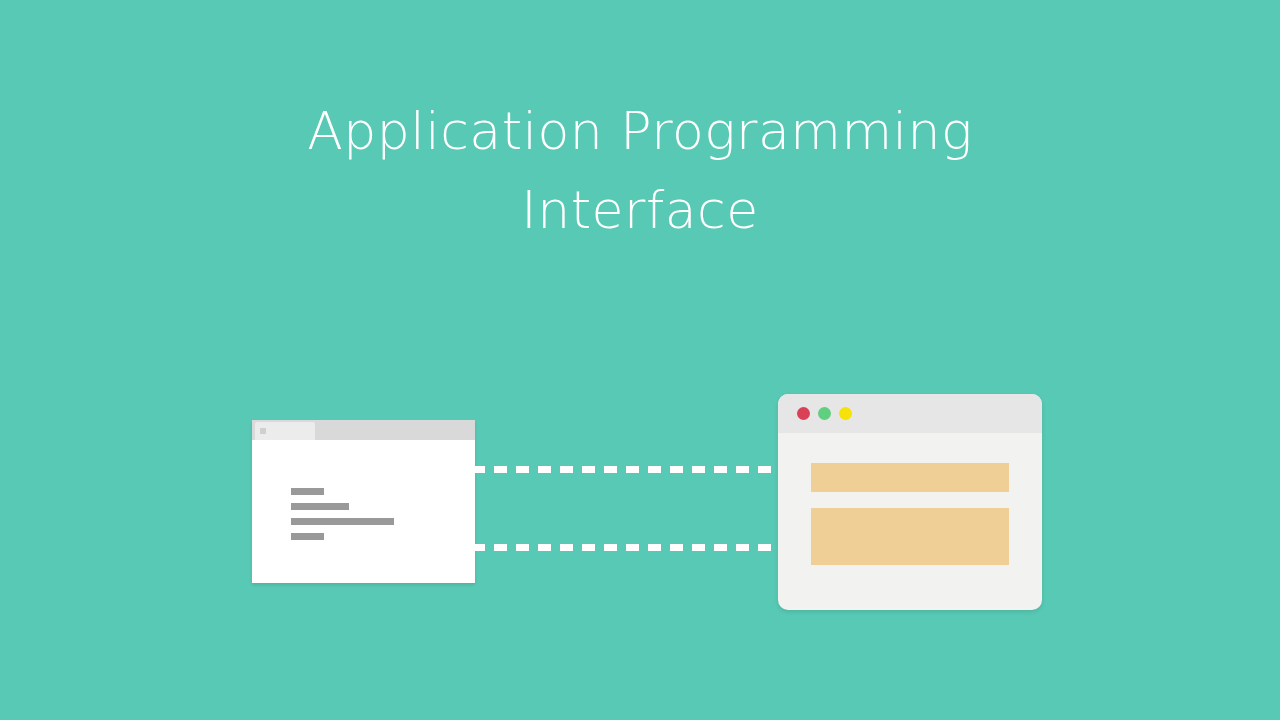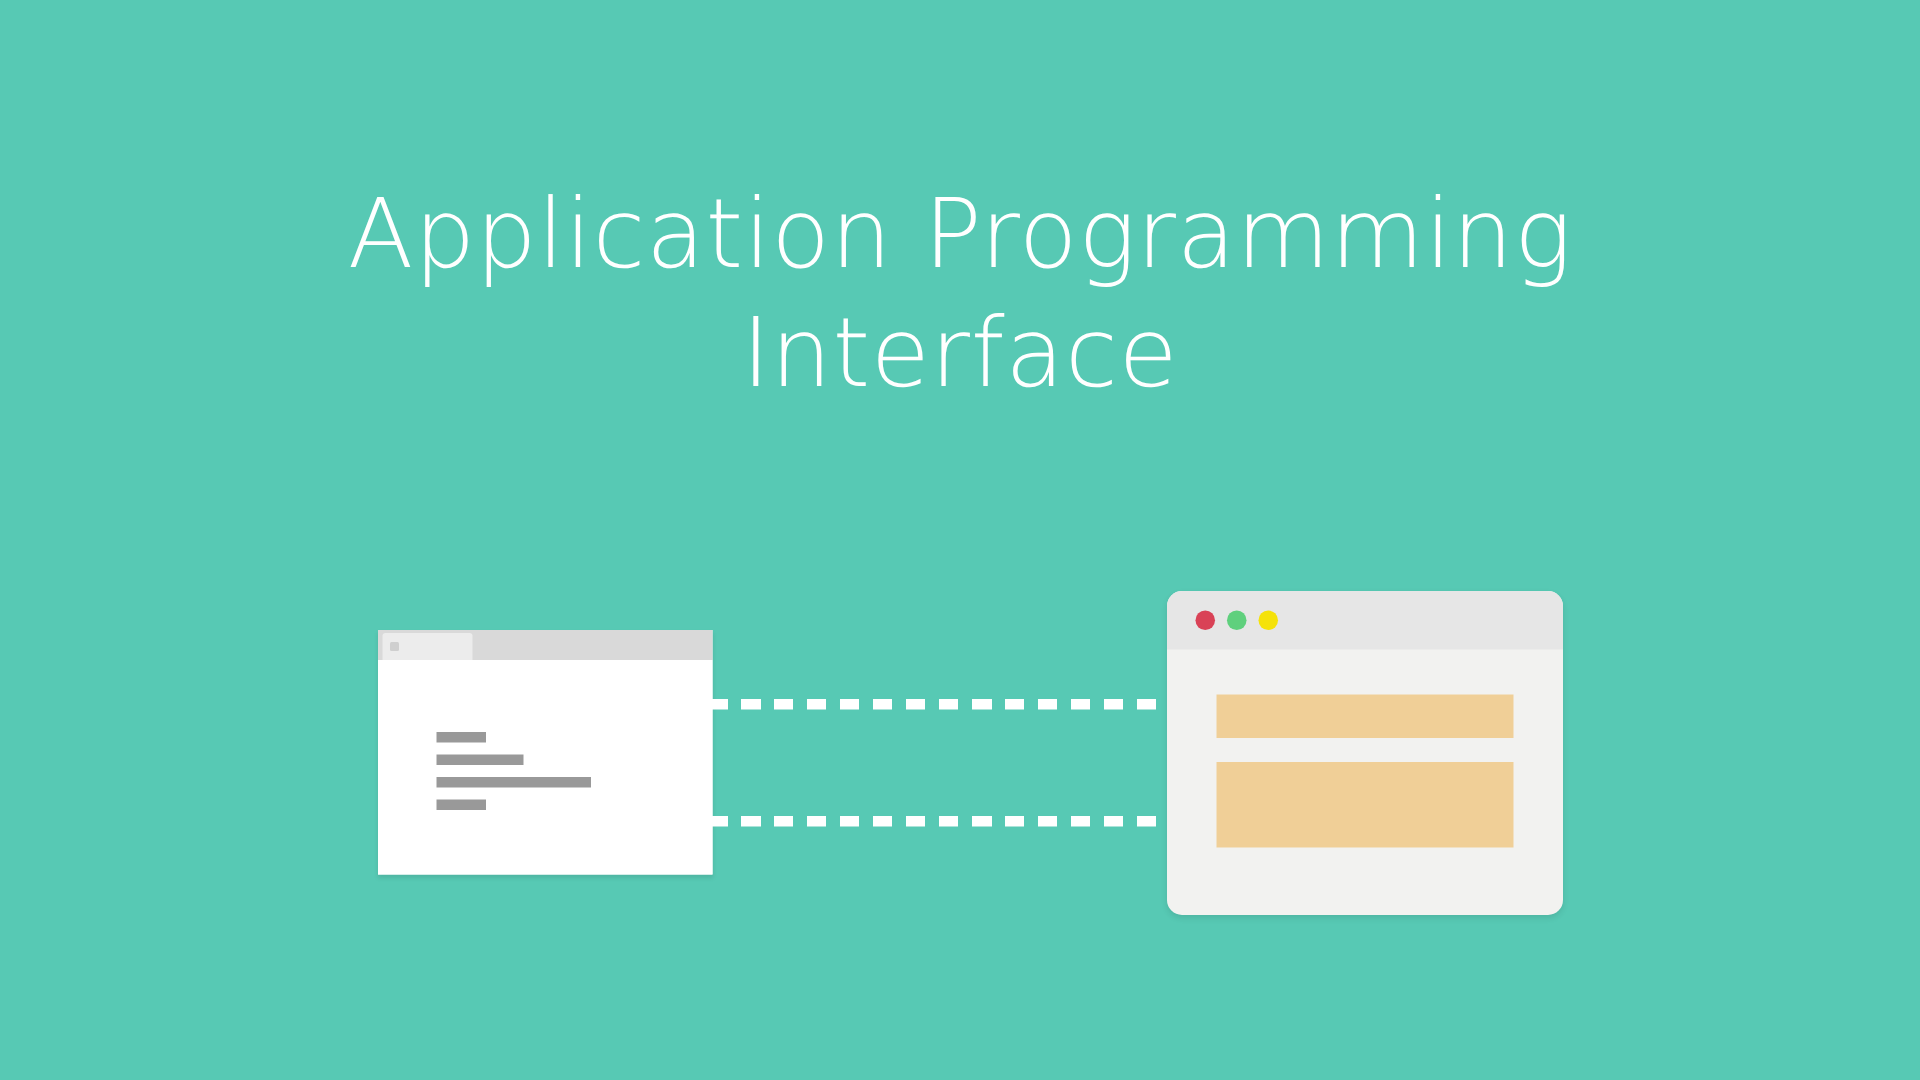--- a/index.html
+++ b/index.html
@@ -17,27 +17,27 @@
     position: relative;
     width: 1280px;
     height: 720px;
     background: #57c9b4;
   }
 
   
   .title-block {
     position: absolute;
     left: 0;
-    top: 118px;
+    top: 92px;
     width: 1280px;
     text-align: center;
     color: #ffffff;
     font-family: "DejaVu Sans", sans-serif;
     font-weight: 300;
-    font-size: 64px;
+    font-size: 52px;
     line-height: 79px;
     letter-spacing: 0.5px;
     white-space: pre-line;
   }
 
   
   .win-left {
     position: absolute;
     left: 252px;
     top: 420px;

